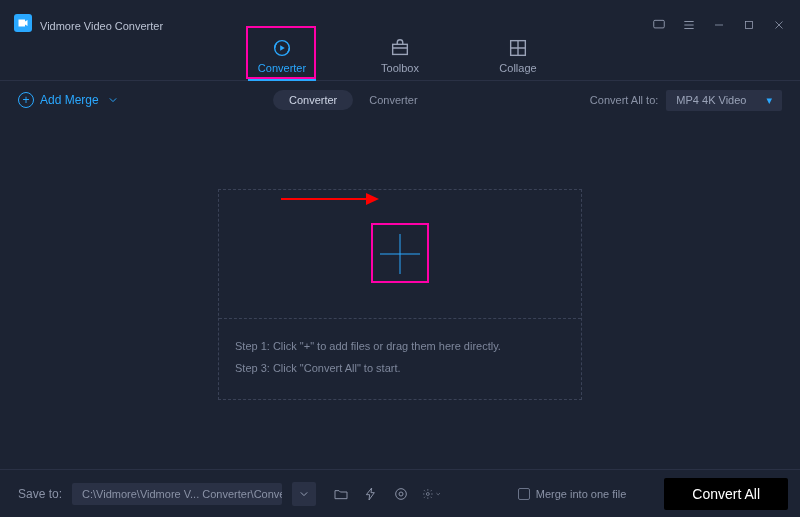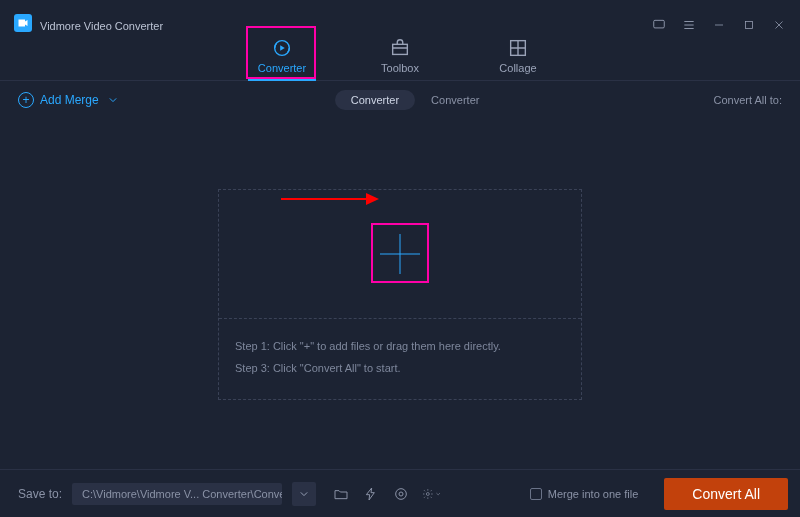--- a/index.html
+++ b/index.html
@@ -65,21 +65,21 @@
 .botbar .saveto-lbl { font-size: 12px; color: #8a92a6; }
 .path-box { background: #2a3145; color: #8a92a6; font-size: 11px; padding: 5px 10px; border-radius: 2px; width: 210px; white-space: nowrap; overflow: hidden; }
 .path-dd { background: #2a3145; width: 24px; height: 24px; display: flex; align-items: center; justify-content: center; border-radius: 2px; cursor: pointer; }
 .mini-icons { display: flex; gap: 12px; margin-left: 6px; }
 .mini-icons span { width: 18px; height: 18px; display: flex; align-items: center; justify-content: center; cursor: pointer; color: #8a92a6; }
 
 .merge { margin-left: auto; display: flex; align-items: flex-start; gap: 6px; cursor: pointer; }
 .merge .cb { width: 12px; height: 12px; border: 1px solid #6a7388; border-radius: 2px; }
 .merge .txt { font-size: 11px; }
 
-.convert-btn { background: #c2410c; color: #fff; font-size: 14px; padding: 8px 28px; border-radius: 2px; margin-left: 16px; cursor: pointer; }
+.convert-btn { background: #000000; color: #fff; font-size: 14px; padding: 8px 28px; border-radius: 2px; margin-left: 28px; cursor: pointer; }
 
 svg { display: block; }
 </style>
 </head>
 <body>
 
 <div class="titlebar">
   <span class="logo">
     <svg viewBox="0 0 24 24" fill="none">
         <path d="M3 5h13v14H3z" fill="#fff"></path>
@@ -161,20 +161,24 @@
       </svg>
   </div>
 
   <div class="seg">
     <div class="seg-btn active">Converter</div>
     <div class="seg-btn">Converter</div>
   </div>
 
   <div class="convert-all-to">
     <span class="lbl">Convert All to:</span>
+    <div class="fmt-select">
+      <span>MP4 4K Video</span>
+      <span class="tri">▾</span>
+    </div>
   </div>
 </div>
 
 <div class="main">
   <div class="drop">
     <div class="drop-top">
       <div class="plus-big"></div>
       <div class="anno-box" style="left:152px; top:33px; width:58px; height:60px;"></div>
     </div>
     <div class="drop-sep"></div>

